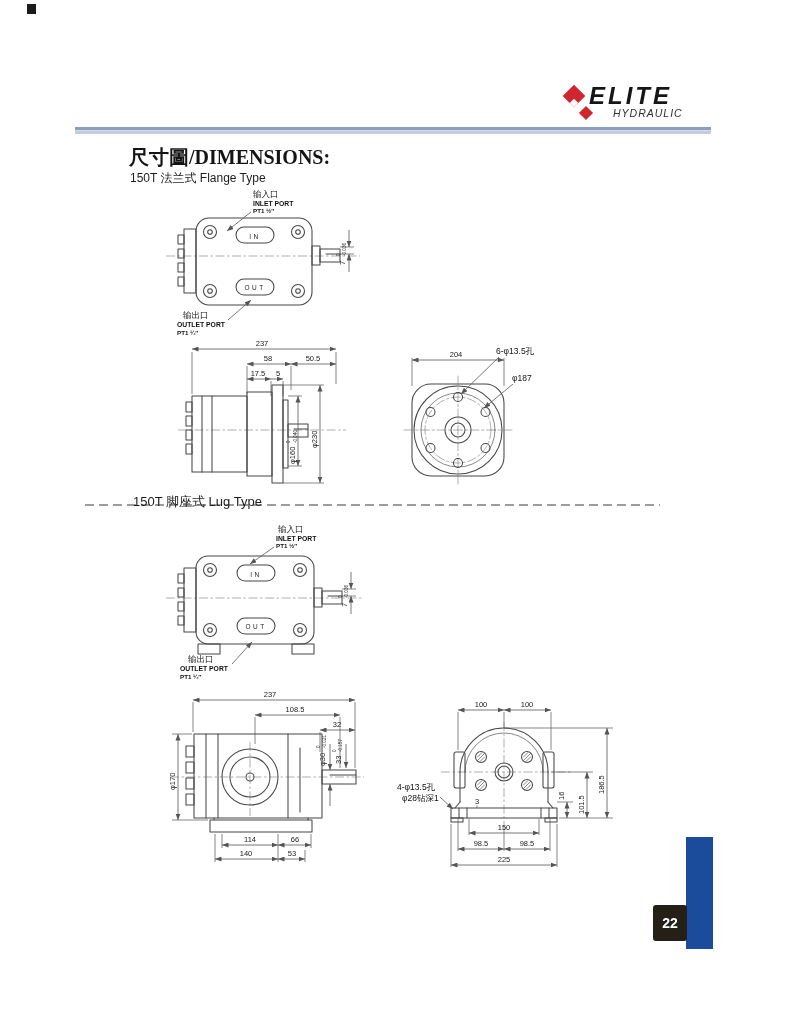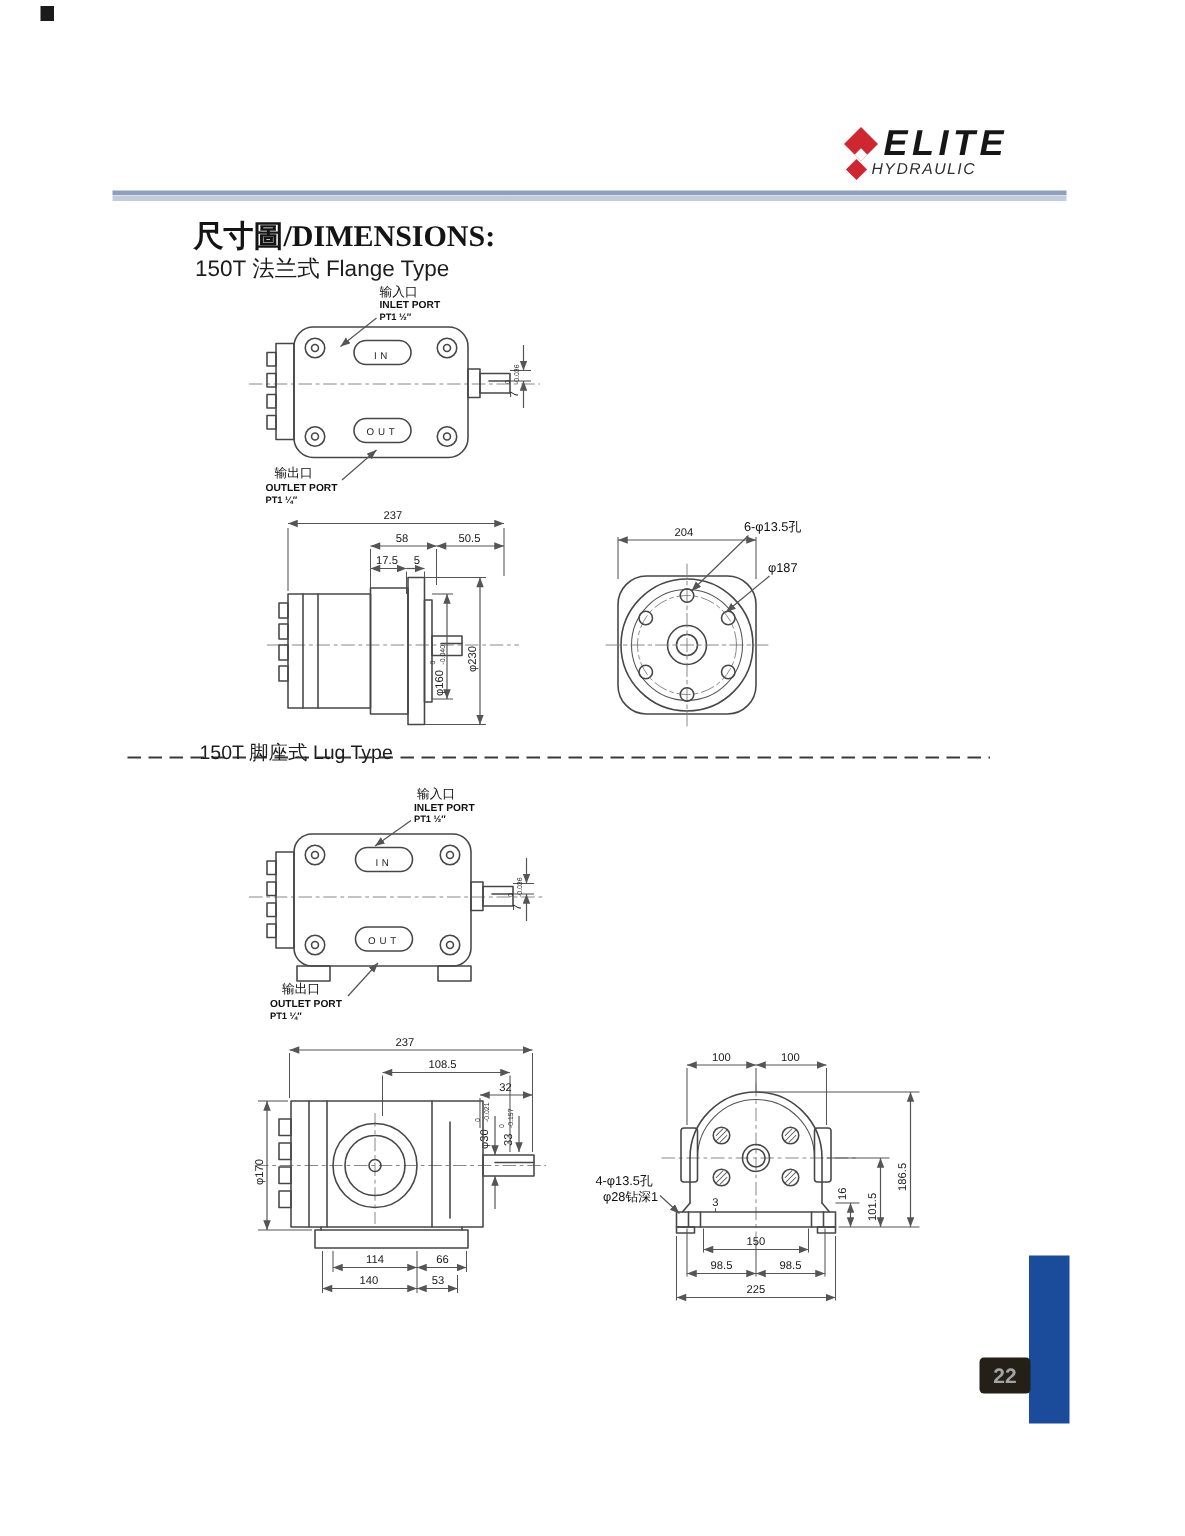--- a/index.html
+++ b/index.html
@@ -7,46 +7,46 @@
         font-family:"Liberation Sans",sans-serif;color:#1c1c1c;}
   .corner-mark{position:absolute;left:27px;top:4px;width:9px;height:10px;background:#1b1b1b;}
   
   .logo{position:absolute;left:566px;top:82px;width:150px;}
   .logo-top{display:flex;align-items:center;gap:7px;}
   .diamond{position:relative;display:inline-block;background:#cf2630;transform:rotate(45deg);overflow:hidden;}
   .diamond.big{width:16px;height:16px;}
   .diamond.big::after{content:'';position:absolute;left:62%;top:62%;width:70%;height:70%;background:#fff;}
   .diamond.small{width:10px;height:10px;}
   .brand{font-weight:bold;font-style:italic;font-size:24px;letter-spacing:3px;color:#161616;}
-  .logo-bottom{display:flex;align-items:center;gap:5px;margin-top:-3px;}
+  .logo-bottom{display:flex;align-items:center;gap:22px;margin-left:15px;margin-top:-3px;}
   .brand-sub{font-style:italic;font-size:10.5px;letter-spacing:1px;color:#2e2e2e;}
   .rule{position:absolute;left:75px;top:127px;width:636px;height:7px;
         background:linear-gradient(180deg,#8d9fbd 0,#8d9fbd 3px,#e7ebf3 3px,#c2ccdd 4px,#c2ccdd 7px);}
   
   .title{position:absolute;left:129px;top:144px;margin:0;font-family:"Liberation Serif",serif;
          font-weight:bold;font-size:20px;color:#141414;}
-  .sec-heading{position:absolute;font-size:15px;color:#1d1d1d;}
+  .sec-heading{position:absolute;font-size:12px;color:#1d1d1d;}
   
   svg.drw{position:absolute;overflow:visible;}
   .o{stroke:#474747;stroke-width:1.05;fill:none;stroke-linejoin:round;stroke-linecap:round;}
   .o2{stroke:#555;stroke-width:0.7;fill:none;}
   .dl{stroke:#555;stroke-width:0.8;fill:none;}
   .cl{stroke:#7a7a7a;stroke-width:0.6;fill:none;stroke-dasharray:9 2.5 2.5 2.5;}
   text{font-family:"Liberation Sans",sans-serif;fill:#202020;}
   text.d{font-size:7.5px;text-anchor:middle;}
   text.ds{font-size:4.6px;text-anchor:start;}
   text.dst{font-size:7.5px;text-anchor:start;}
   text.cjk{font-size:8.5px;text-anchor:start;fill:#101010;}
   text.en{font-size:6.8px;font-weight:bold;text-anchor:start;fill:#101010;}
   text.pt{font-size:6.2px;font-weight:bold;text-anchor:start;fill:#101010;}
   text.port{font-size:6.5px;letter-spacing:2.5px;text-anchor:middle;fill:#242424;}
   
   .side-tab{position:absolute;left:686px;top:837px;width:27px;height:112px;background:#1b4c9c;}
-  .page-num{position:absolute;left:653px;top:905px;width:34px;height:24px;background:#241f17;
-            border-radius:3px;color:#a3a3a3;display:flex;align-items:center;justify-content:center;
+  .page-num{position:absolute;left:653px;top:905px;width:34px;height:36px;background:#241f17;
+            border-radius:3px;color:#ffffff;display:flex;align-items:center;justify-content:center;
             font-size:14px;font-weight:bold;}
 </style>
 </head>
 <body>
 
 <div class="page">
 
   <div class="corner-mark"></div>
 
   <div class="logo">

